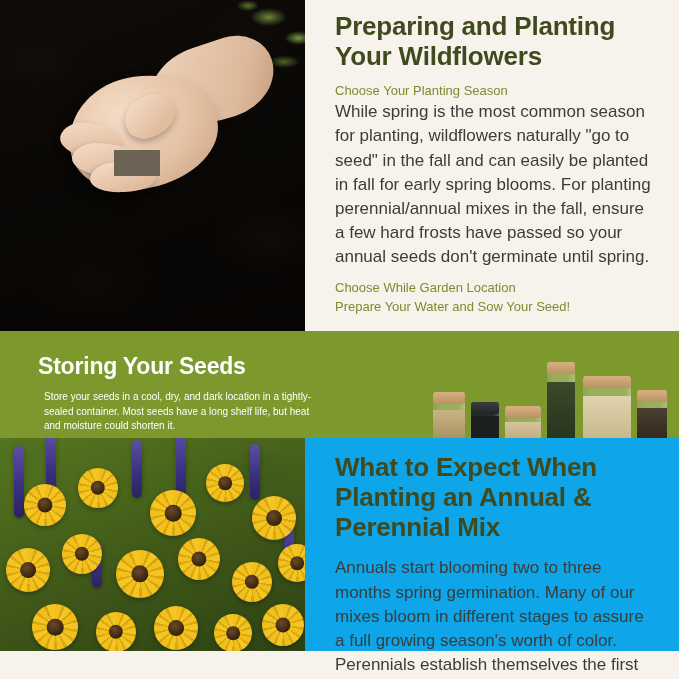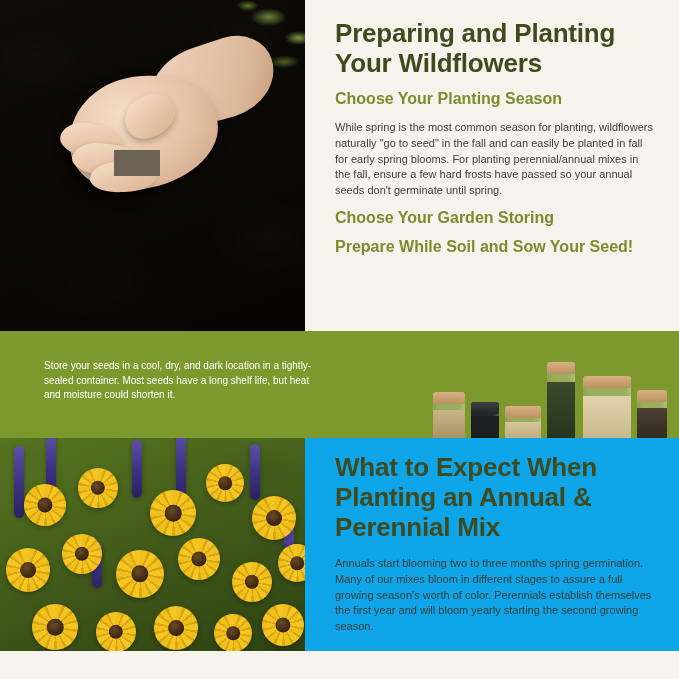--- a/index.html
+++ b/index.html
@@ -122,41 +122,41 @@
       radial-gradient(circle 3px at 58% 55%, #5c5244 0 100%),
       radial-gradient(circle 2px at 75% 35%, #7a6f60 0 100%),
       radial-gradient(circle 2px at 33% 70%, #6b6152 0 100%),
       radial-gradient(circle 2px at 88% 65%, #918575 0 100%);
   }
 
   .sec1-text {
     width: 374px;
     height: 331px;
     box-sizing: border-box;
-    padding: 18px 26px 10px 30px;
+    padding: 11px 26px 10px 30px;
   }
   .h1 {
     font-size: 26px;
     line-height: 1.16;
     font-weight: bold;
     color: #3f4a1e;
     margin: 0 0 12px 0;
     letter-spacing: -0.2px;
   }
   .sub {
-    font-size: 16px;
-    font-weight: bold;
+    font-size: 13px;
+    font-weight: normal;
     color: #7d8b2f;
-    margin: 11px 0 2px 0;
+    margin: 4px 0 2px 0;
   }
   .body {
-    font-size: 11px;
+    font-size: 17px;
     line-height: 1.42;
     color: #3c3c38;
-    margin: 12px 0 11px 0;
+    margin: 2px 0 11px 0;
   }
 
   
   .sec2 {
     position: absolute;
     top: 331px; left: 0;
     width: 679px;
     height: 135px;
     background: #7d982c;
     display: flex;
@@ -303,28 +303,29 @@
         <div class="finger f3"></div>
         <div class="seeds"></div>
       </div>
     </div>
     <div class="sec1-text">
       <h1 class="h1">Preparing and Planting Your Wildflowers</h1>
 
       <p class="sub">Choose Your Planting Season</p>
       <p class="body">While spring is the most common season for planting, wildflowers naturally "go to seed" in the fall and can easily be planted in fall for early spring blooms. For planting perennial/annual mixes in the fall, ensure a few hard frosts have passed so your annual seeds don't germinate until spring.</p>
 
-      <p class="sub">Choose Your Garden Storing</p>
-
-      <p class="sub">Prepare While Soil and Sow Your Seed!</p>
+      <p class="sub">Choose While Garden Location</p>
+
+      <p class="sub">Prepare Your Water and Sow Your Seed!</p>
     </div>
   </div>
 
   <div class="sec2">
     <div class="sec2-text">
+      <h2 class="h2">Storing Your Seeds</h2>
       <p class="body-light">Store your seeds in a cool, dry, and dark location in a tightly-sealed container. Most seeds have a long shelf life, but heat and moisture could shorten it.</p>
     </div>
     <div class="jars">
       <div class="jar" style="left:88px; width:32px; height:58px;">
         <div class="cork"></div>
         <div class="fill" style="height:40px; background:linear-gradient(180deg,#c9b48a,#9d854f);"></div>
       </div>
       <div class="jar dark" style="left:126px; width:28px; height:48px;">
         <div class="cork" style="background:linear-gradient(180deg,#3c3f3f,#222525);"></div>
         <div class="fill" style="height:34px; background:#1c1f20;"></div>

